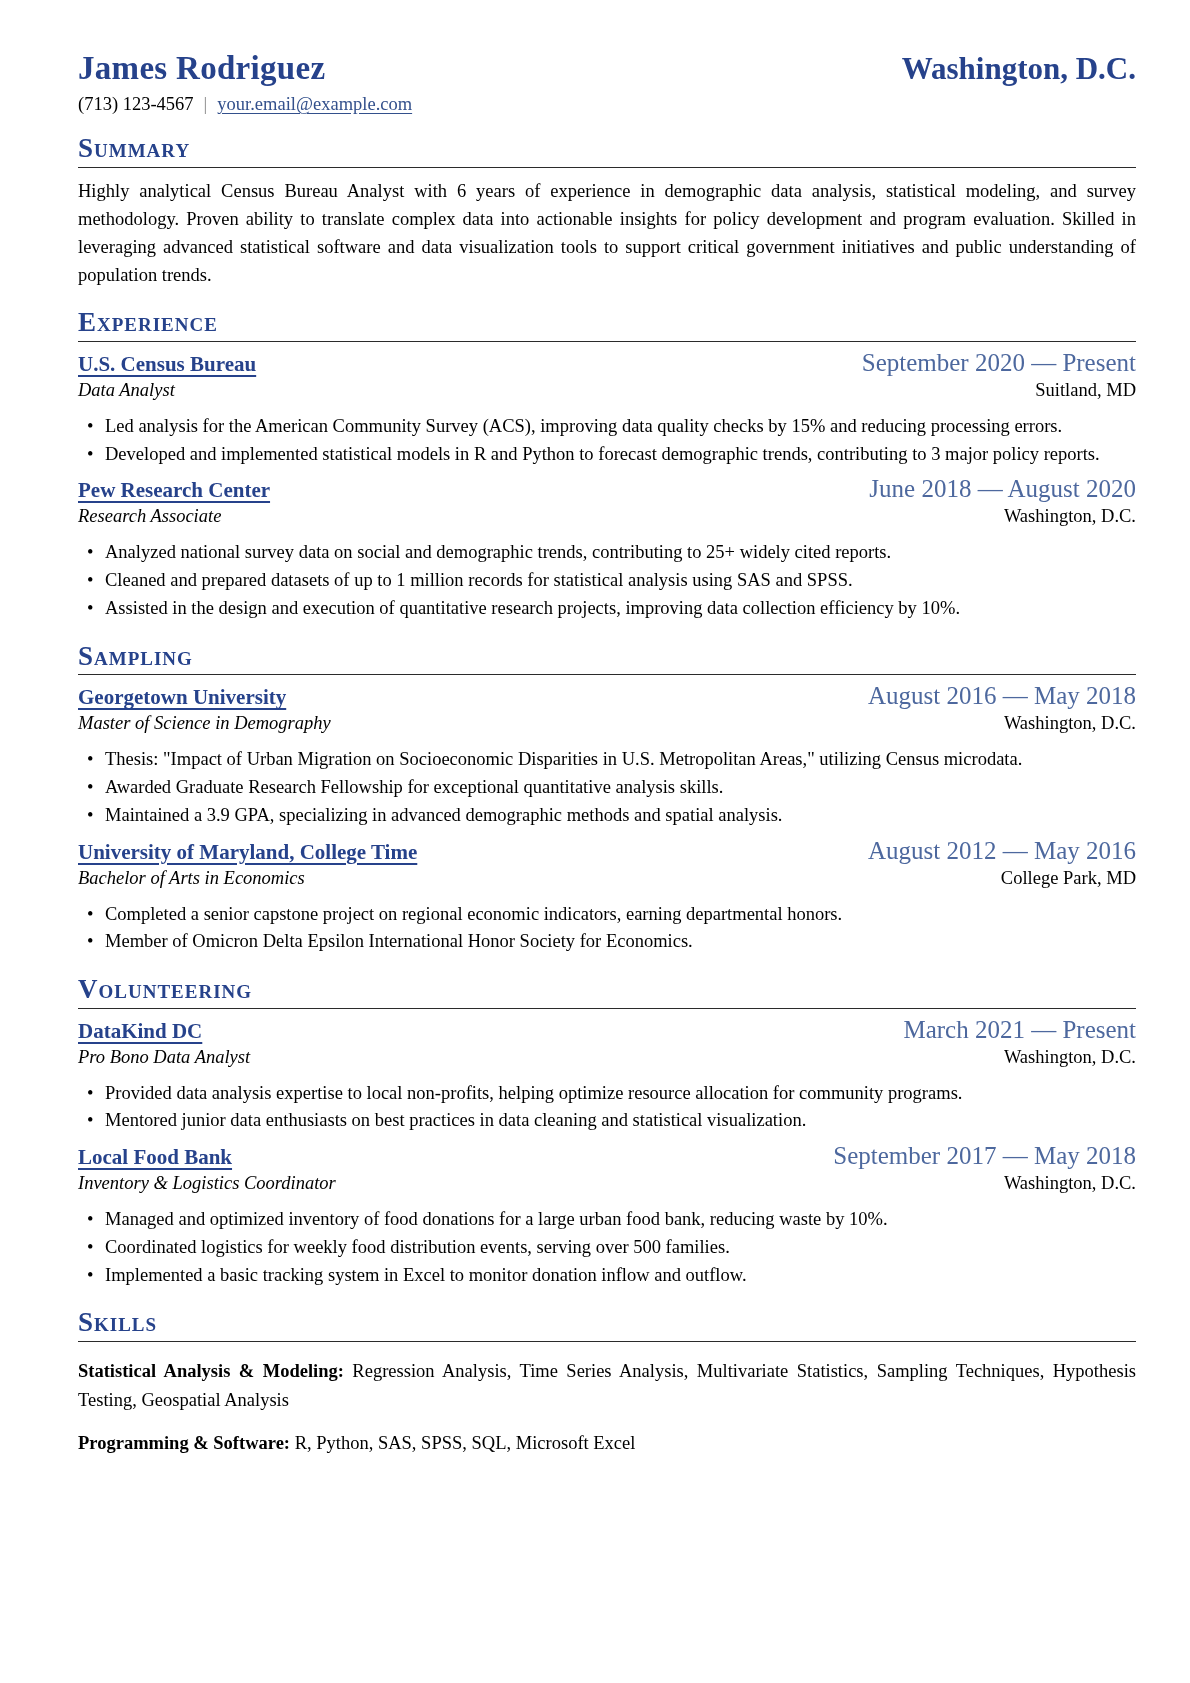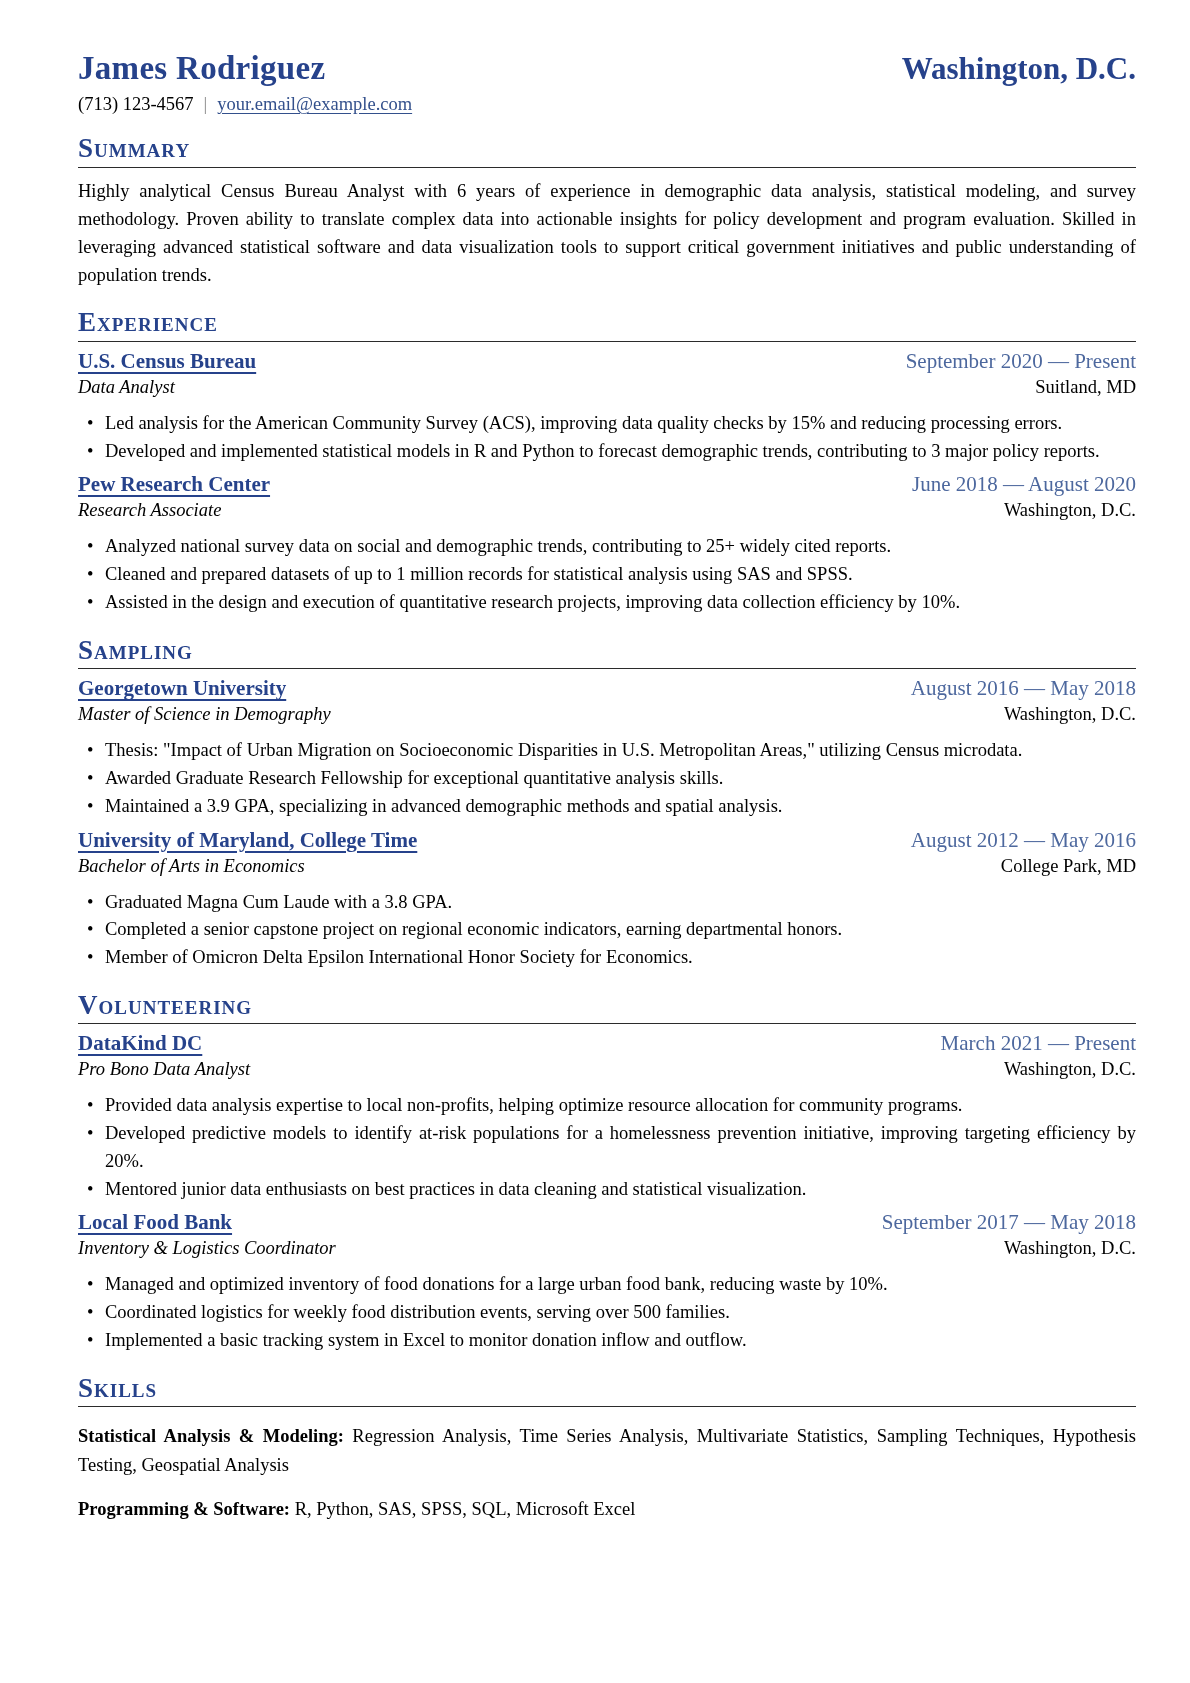--- a/index.html
+++ b/index.html
@@ -32,21 +32,21 @@
   }
   .section-rule{border:0;border-top:1.6px solid var(--rule);margin:3px 0 0 0;}
   .summary-par{margin-top:9px;text-align:justify;line-height:1.52;}
   
   .entry{margin-top:7px;}
   .entry-head{display:flex;justify-content:space-between;align-items:baseline;}
   .org-link{
     font-size:21px;font-weight:bold;color:var(--accent);
     text-decoration:underline;text-underline-offset:4px;cursor:pointer;
   }
-  .entry-dates{font-size:21px;color:var(--date);}
+  .entry-dates{font-size:25px;color:var(--date);}
   .entry-sub{display:flex;justify-content:space-between;align-items:baseline;margin-top:3px;}
   .entry-role{font-style:italic;}
   .bullet-list{margin:12px 0 2px 0;padding:0;list-style:none;}
   .bullet-list li{
     position:relative;padding-left:27px;text-align:justify;line-height:1.5;
   }
   .bullet-list li::before{content:"•";position:absolute;left:9px;top:0;}
   
   .skill-line{margin-top:15px;text-align:justify;line-height:1.55;}
   .skill-label{font-weight:bold;}
@@ -131,21 +131,20 @@
     <div class="entry">
       <div class="entry-head">
         <a class="org-link">University of Maryland, College Time</a>
         <span class="entry-dates">August 2012 — May 2016</span>
       </div>
       <div class="entry-sub">
         <span class="entry-role">Bachelor of Arts in Economics</span>
         <span>College Park, MD</span>
       </div>
       <ul class="bullet-list">
-        <li>Graduated Magna Cum Laude with a 3.8 GPA.</li>
         <li>Completed a senior capstone project on regional economic indicators, earning departmental honors.</li>
         <li>Member of Omicron Delta Epsilon International Honor Society for Economics.</li>
       </ul>
     </div>
   </div>
 
   <div class="section">
     <div class="section-title">Volunteering</div>
     <hr class="section-rule">
 
@@ -153,21 +152,20 @@
       <div class="entry-head">
         <a class="org-link">DataKind DC</a>
         <span class="entry-dates">March 2021 — Present</span>
       </div>
       <div class="entry-sub">
         <span class="entry-role">Pro Bono Data Analyst</span>
         <span>Washington, D.C.</span>
       </div>
       <ul class="bullet-list">
         <li>Provided data analysis expertise to local non-profits, helping optimize resource allocation for community programs.</li>
-        <li>Developed predictive models to identify at-risk populations for a homelessness prevention initiative, improving targeting efficiency by 20%.</li>
         <li>Mentored junior data enthusiasts on best practices in data cleaning and statistical visualization.</li>
       </ul>
     </div>
 
     <div class="entry">
       <div class="entry-head">
         <a class="org-link">Local Food Bank</a>
         <span class="entry-dates">September 2017 — May 2018</span>
       </div>
       <div class="entry-sub">

